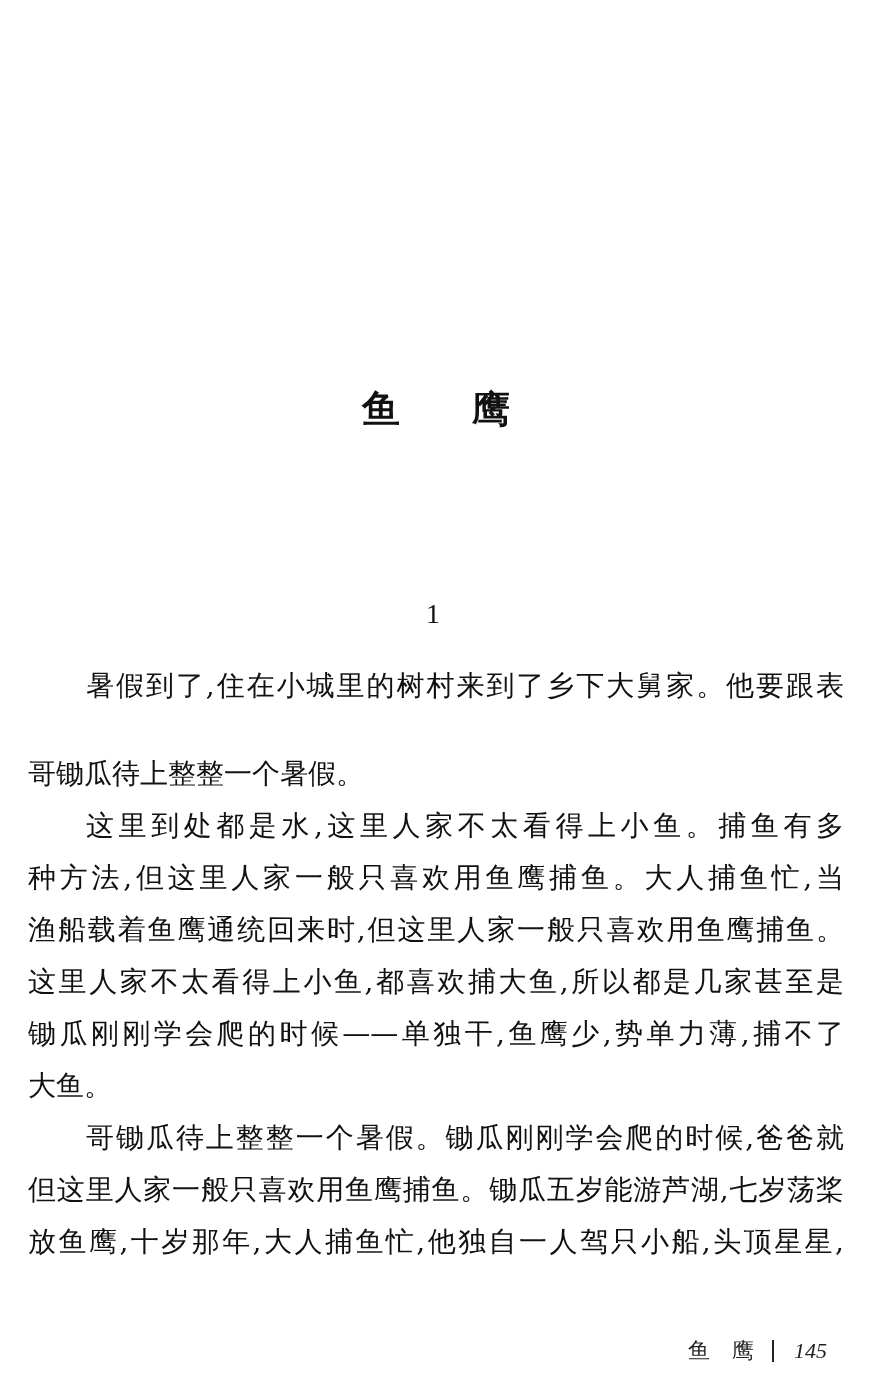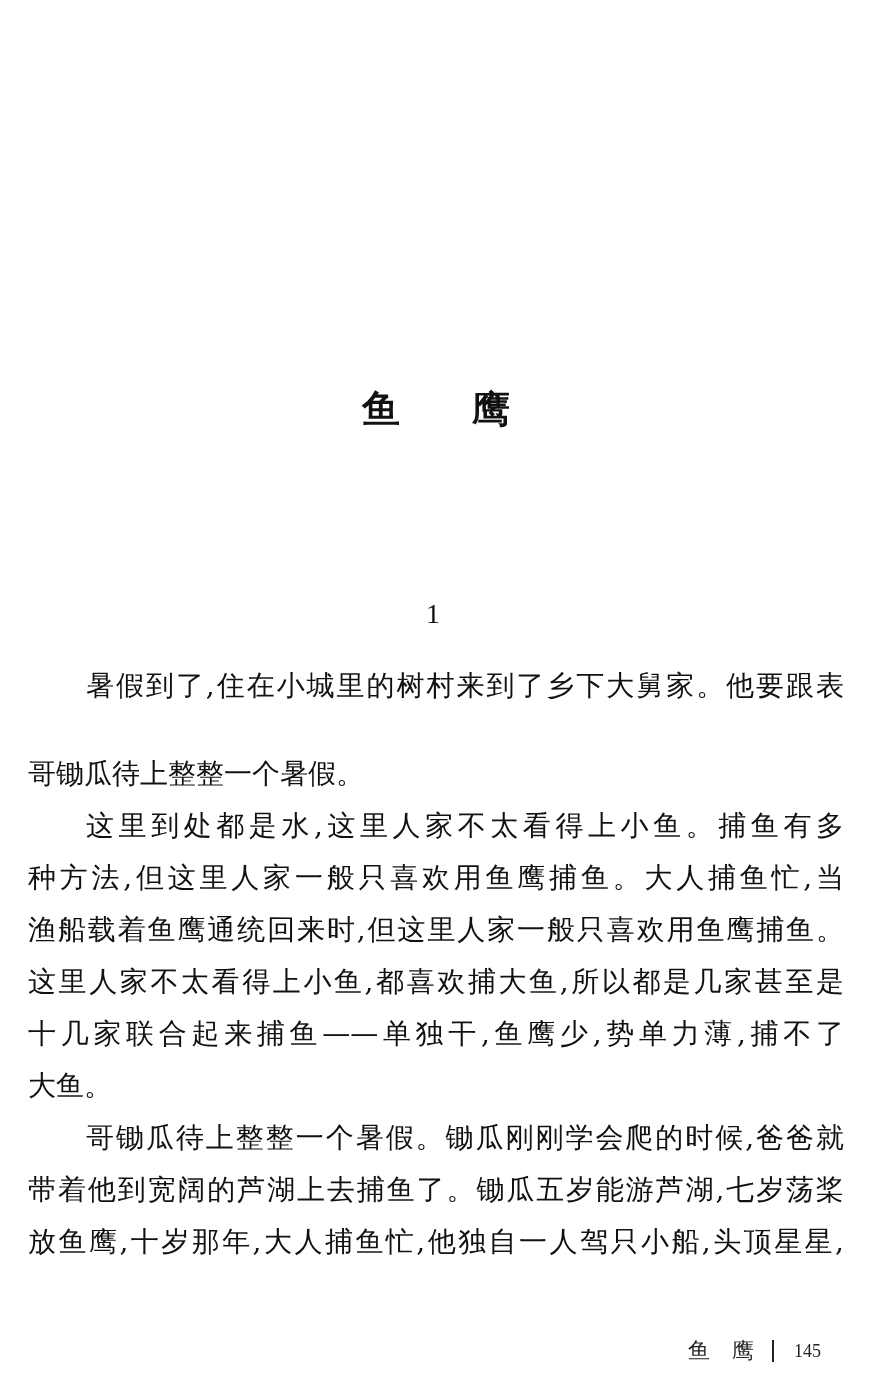--- a/index.html
+++ b/index.html
@@ -14,43 +14,43 @@
     .line { position: absolute; left: 28px; width: 816px; font-size: 28px; line-height: 36px;
             white-space: nowrap; text-align: justify; text-align-last: justify; }
     .line.last { text-align-last: left; }
     .line.indent { left: 86px; width: 758px; }
     .footer { position: absolute; top: 1333px; left: 688px; height: 36px; display: flex;
               align-items: center; font-size: 22px; color: #222; }
     .footer .ft-title span { display: inline-block; }
     .footer .ft-gap { display: inline-block; width: 22px; }
     .footer .divider { display: inline-block; width: 2px; height: 22px; background: #222;
                        margin: 0 20px 0 18px; }
-    .footer .page { font-family: "Liberation Serif", serif; font-size: 18px; }
+    .footer .page { font-family: "Liberation Serif", serif; font-style: italic; font-size: 22px; }
   </style>
 </head>
 <body>
 
 <div>
   <h1 class="title" style="margin:0;">
     <span>鱼</span><span class="gap"></span><span>鹰</span>
   </h1>
 
   <div class="section-num">1</div>
 
   <div>
     <div class="line indent" style="top:668px">暑假到了,住在小城里的树村来到了乡下大舅家。他要跟表</div>
     <div class="line last" style="top:756px">哥锄瓜待上整整一个暑假。</div>
     <div class="line indent" style="top:808px">这里到处都是水,这里人家不太看得上小鱼。捕鱼有多</div>
     <div class="line" style="top:860px">种方法,但这里人家一般只喜欢用鱼鹰捕鱼。大人捕鱼忙,当</div>
     <div class="line" style="top:912px">渔船载着鱼鹰通统回来时,但这里人家一般只喜欢用鱼鹰捕鱼。</div>
     <div class="line" style="top:964px">这里人家不太看得上小鱼,都喜欢捕大鱼,所以都是几家甚至是</div>
-    <div class="line" style="top:1016px">十几家联合起来捕鱼——单独干,鱼鹰少,势单力薄,捕不了</div>
+    <div class="line" style="top:1016px">锄瓜刚刚学会爬的时候——单独干,鱼鹰少,势单力薄,捕不了</div>
     <div class="line last" style="top:1068px">大鱼。</div>
     <div class="line indent" style="top:1120px">哥锄瓜待上整整一个暑假。锄瓜刚刚学会爬的时候,爸爸就</div>
-    <div class="line" style="top:1172px">带着他到宽阔的芦湖上去捕鱼了。锄瓜五岁能游芦湖,七岁荡桨</div>
+    <div class="line" style="top:1172px">但这里人家一般只喜欢用鱼鹰捕鱼。锄瓜五岁能游芦湖,七岁荡桨</div>
     <div class="line" style="top:1224px">放鱼鹰,十岁那年,大人捕鱼忙,他独自一人驾只小船,头顶星星,</div>
   </div>
 
   <div class="footer">
     <span class="ft-title">
       <span>鱼</span><span class="ft-gap"></span><span>鹰</span>
     </span>
     <span class="divider"></span>
     <span class="page">145</span>
   </div>

